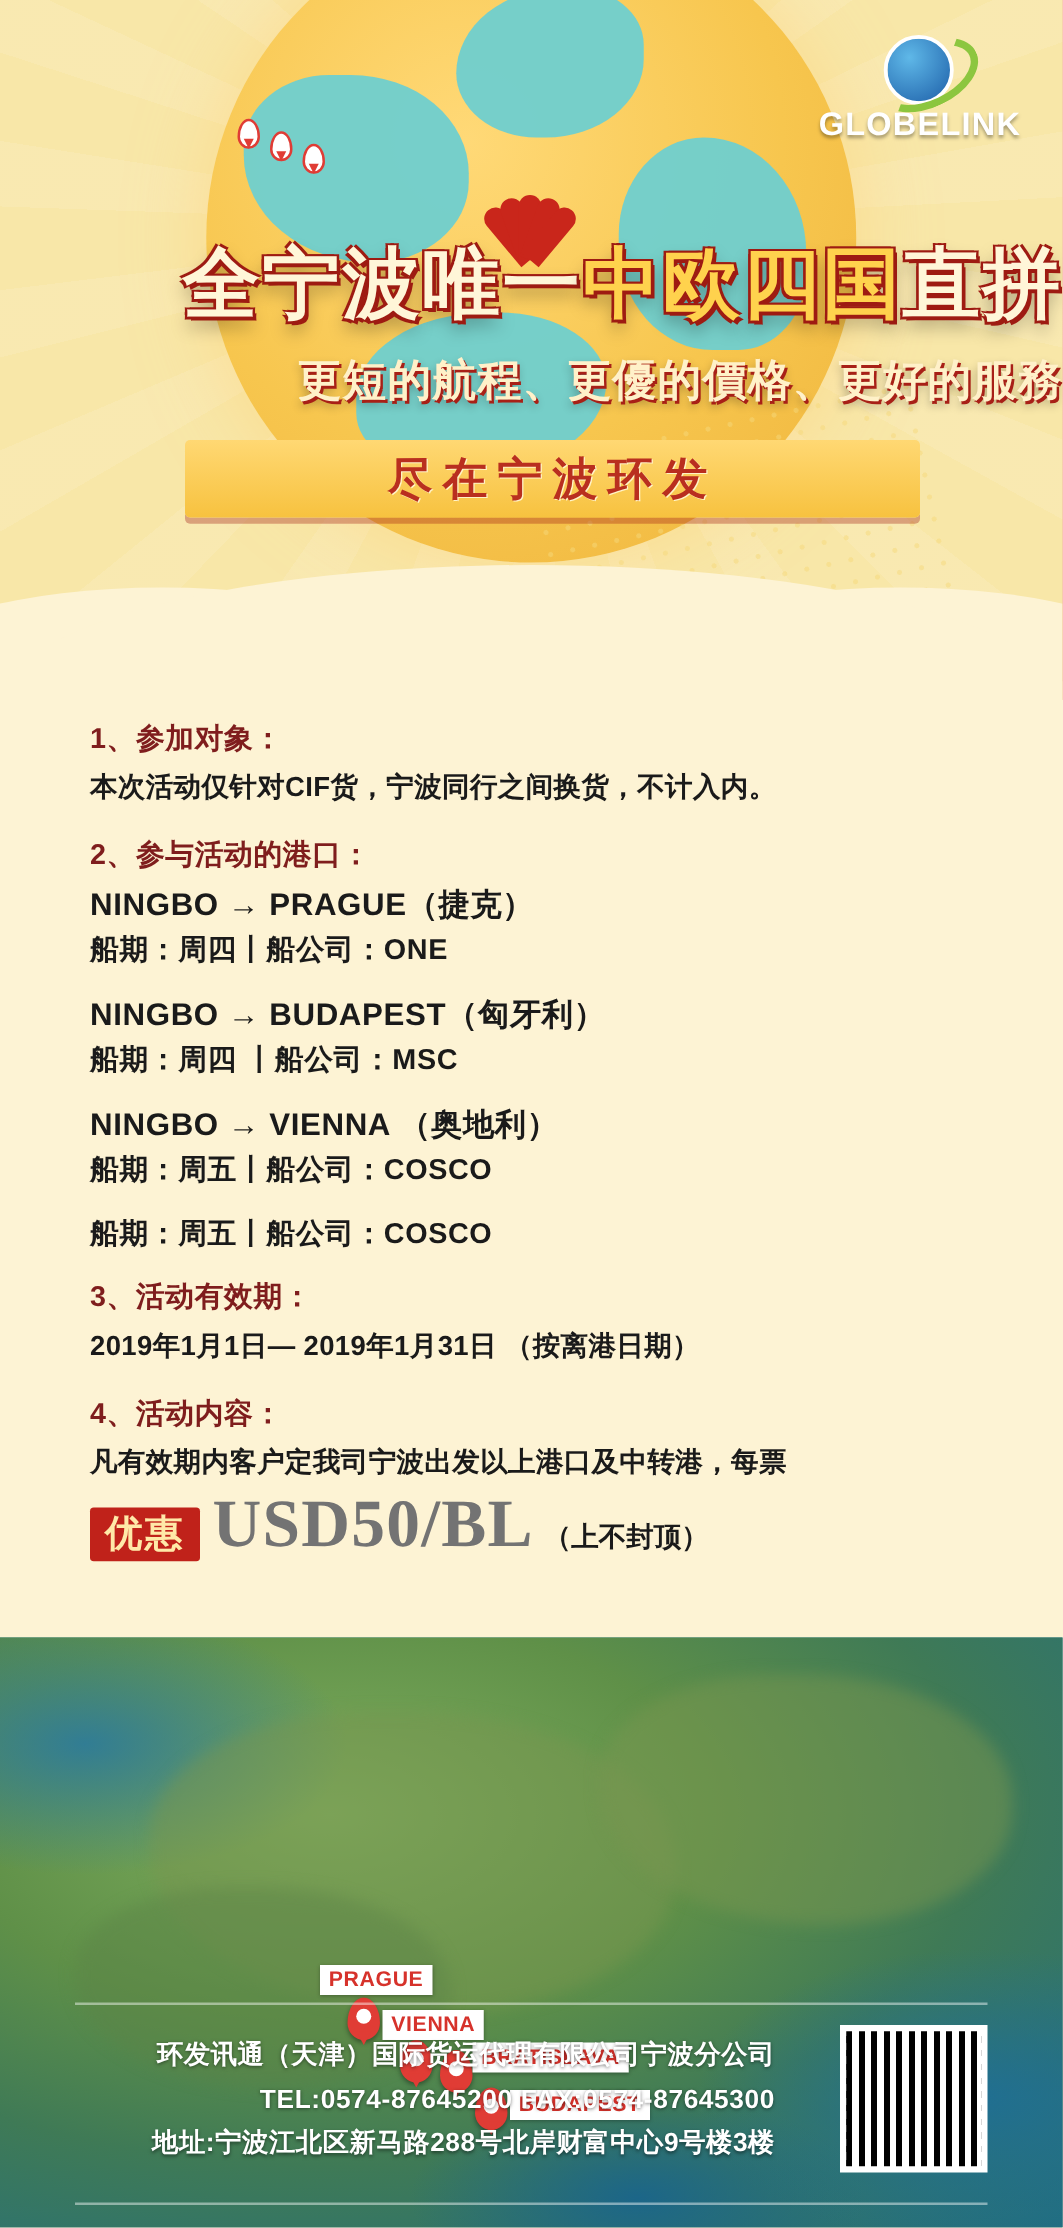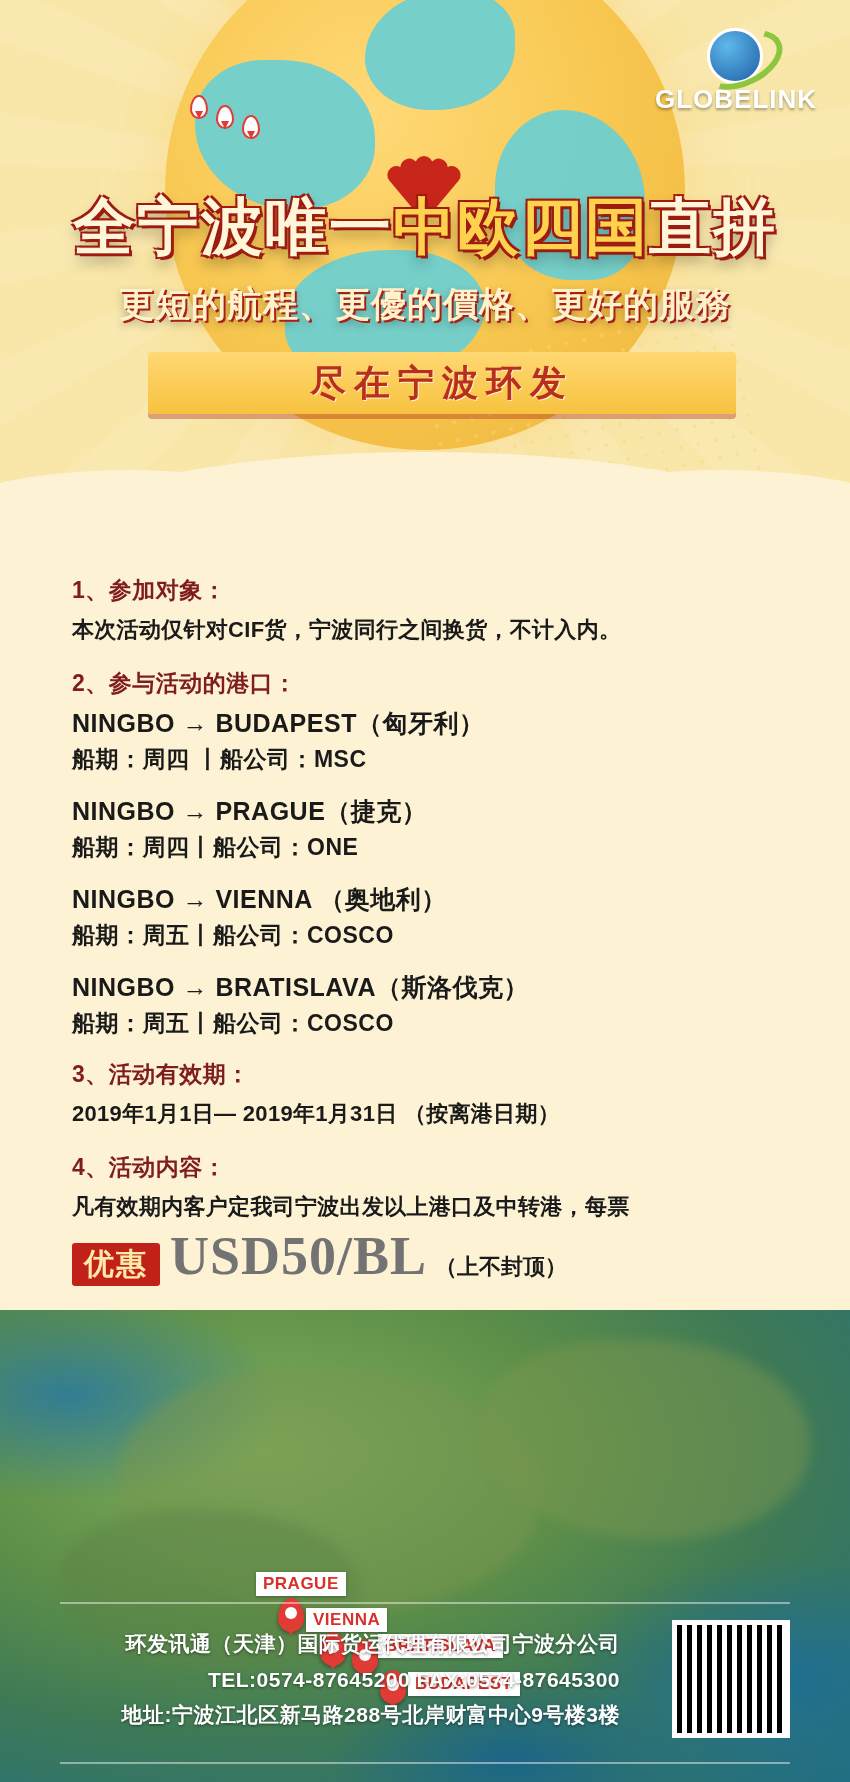--- a/index.html
+++ b/index.html
@@ -57,21 +57,21 @@
   .logo .mark .ball{position:absolute;left:8px;top:2px;width:50px;height:50px;border-radius:50%;
      background:radial-gradient(circle at 35% 30%,#5fb8e8,#1d5fa8);border:3px solid #fff;}
   .logo .mark .swoosh{position:absolute;left:0;top:8px;width:74px;height:40px;
      border-radius:50%;border:6px solid #8cc63f;border-top-color:transparent;border-left-color:transparent;
      transform:rotate(-25deg);}
   .logo .wordmark{font-size:26px;font-weight:bold;letter-spacing:1px;
      font-family:"Liberation Sans",sans-serif;
      text-shadow:0 2px 3px rgba(0,0,0,.35);}
 
   
-  .title-wrap{position:absolute;left:0;top:185px;width:850px;text-align:center;}
+  .title-wrap{position:absolute;left:0;top:185px;width:850px;text-align:right;}
   .main-title{
     font-size:62px;font-weight:bold;color:#fff6d8;letter-spacing:2px;
     font-family:"DejaVu Sans","Liberation Sans",sans-serif;
     text-shadow:
       3px 3px 0 #9e1b12, -2px -2px 0 #9e1b12, 2px -2px 0 #9e1b12, -2px 2px 0 #9e1b12,
       0 8px 14px rgba(0,0,0,.35);
   }
   .main-title .hl{color:#ffd24d;}
   .sub-title{
     margin-top:12px;font-size:35px;font-weight:bold;color:#fff1c9;letter-spacing:1px;
@@ -225,33 +225,32 @@
   </div>
 
   <div class="content">
 
     <div class="sec-head">1、参加对象：</div>
     <div class="sec-body">本次活动仅针对CIF货，宁波同行之间换货，不计入内。</div>
 
     <div class="sec-head">2、参与活动的港口：</div>
 
     <div class="route">
+      <div class="line1">NINGBO → PRAGUE（捷克）</div>
+      <div class="line2">船期：周四丨船公司：ONE</div>
+    </div>
+    <div class="route">
       <div class="line1">NINGBO → BUDAPEST（匈牙利）</div>
       <div class="line2">船期：周四 丨船公司：MSC</div>
-    </div>
-    <div class="route">
-      <div class="line1">NINGBO → PRAGUE（捷克）</div>
-      <div class="line2">船期：周四丨船公司：ONE</div>
     </div>
     <div class="route">
       <div class="line1">NINGBO → VIENNA （奥地利）</div>
       <div class="line2">船期：周五丨船公司：COSCO</div>
     </div>
     <div class="route">
-      <div class="line1">NINGBO → BRATISLAVA（斯洛伐克）</div>
       <div class="line2">船期：周五丨船公司：COSCO</div>
     </div>
 
     <div class="sec-head">3、活动有效期：</div>
     <div class="sec-body">2019年1月1日— 2019年1月31日 （按离港日期）</div>
 
     <div class="sec-head">4、活动内容：</div>
     <div class="sec-body" style="margin-bottom:6px">凡有效期内客户定我司宁波出发以上港口及中转港，每票</div>
 
     <div class="promo">

